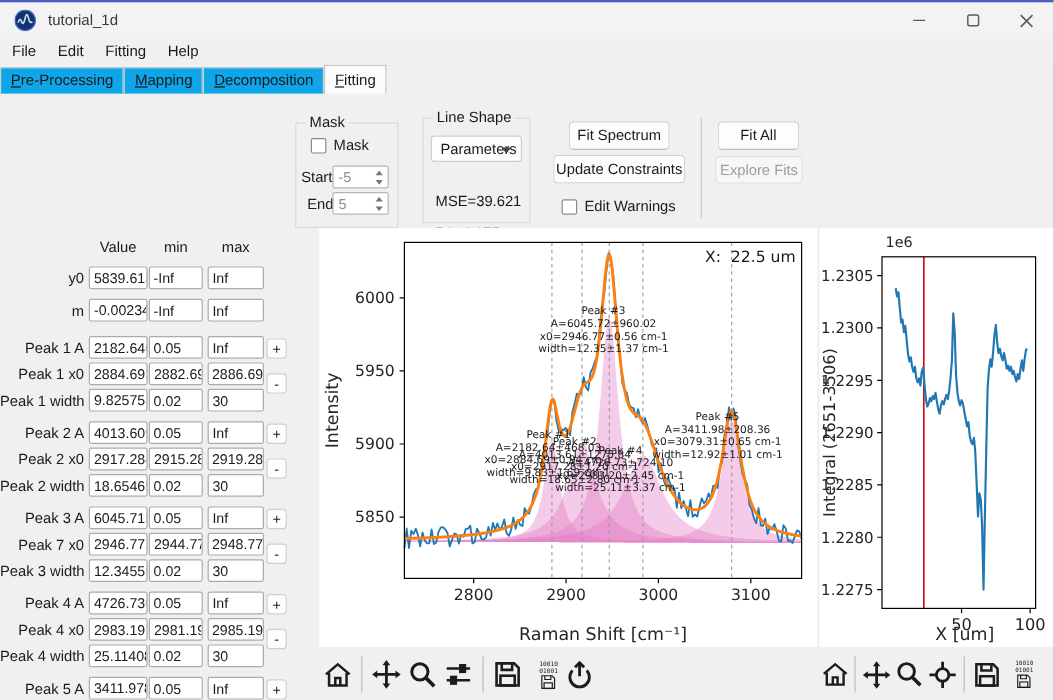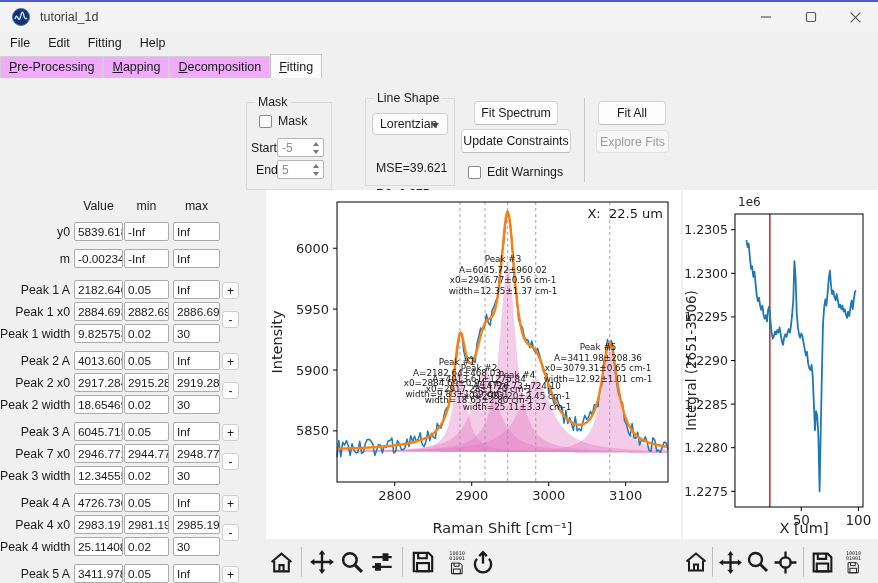--- a/index.html
+++ b/index.html
@@ -13,21 +13,21 @@
   .title-text{margin-left:10px;font-size:12.5px;color:#3a3a3a;}
   .win-controls{position:absolute;right:0;top:0;height:30px;display:flex;}
   .win-btn{width:45px;height:30px;display:flex;align-items:center;justify-content:center;}
   
   .menubar{position:absolute;left:0;top:30px;width:878px;height:22px;background:#f0f0f0;
     display:flex;align-items:center;font-size:12.5px;}
   .menu-item{padding:2px 9px;}
   .menu-item:first-child{margin-left:1px;}
   
   .tabbar{position:absolute;left:0;top:53px;width:878px;height:23px;display:flex;align-items:flex-end;}
-  .tab{font-size:12.5px;padding:3px 8px 4px 8px;background:#f0abfc;border:1px solid #d0d0d0;
+  .tab{font-size:12.5px;padding:3px 8px 4px 8px;background:#0ea5e9;border:1px solid #d0d0d0;
     border-bottom:none;margin-right:0px;position:relative;}
   .tab.active{background:#fcfcfc;padding-top:5px;z-index:2;border-color:#c6c6c6;}
   .tab u{text-decoration:underline;}
   
   .groupbox{position:absolute;border:1px solid #dadada;background:transparent;}
   .groupbox>.gb-label{position:absolute;top:-8px;left:8px;background:#f0f0f0;padding:0 3px;
     font-size:12.3px;}
   
   .btn{position:absolute;background:#fdfdfd;border:1px solid #d2d2d2;border-bottom-color:#bdbdbd;
     border-radius:4px;font-size:12.3px;display:flex;align-items:center;justify-content:center;
@@ -125,24 +125,24 @@
       <span class="sp-val">-5</span>
       <span class="spin-arrows"></span>
     </div>
     <span class="ctl-label" style="left:9px;top:60px;">End</span>
     <div class="spinbox" style="left:30px;top:57px;">
       <span class="sp-val">5</span>
       <span class="spin-arrows"></span>
     </div>
   </div>
 
-  <div class="groupbox" style="left:365px;top:96px;width:88px;height:86px;">
+  <div class="groupbox" style="left:352px;top:96px;width:88px;height:86px;">
     <span class="gb-label">Line Shape</span>
     <div class="combo" style="left:6px;top:14px;width:76px;height:22px;">
-      <span>Lorentzian</span>
+      <span>Parameters</span>
     </div>
     <span class="static-text" style="left:10px;top:44px;margin-top:44px;">R2=0.975</span>
     <span class="static-text" style="left:10px;top:62px;">MSE=39.621</span>
   </div>
 
   <div class="btn" style="left:474px;top:99px;width:82px;height:22px;">Fit Spectrum</div>
   <div class="btn" style="left:461px;top:127px;width:108px;height:22px;">Update Constraints</div>
   <span class="checkbox" style="left:468px;top:164px;"></span>
   <span class="ctl-label" style="left:487px;top:163px;">Edit Warnings</span>
   <div class="vsep" style="left:584px;top:96px;height:84px;"></div>

